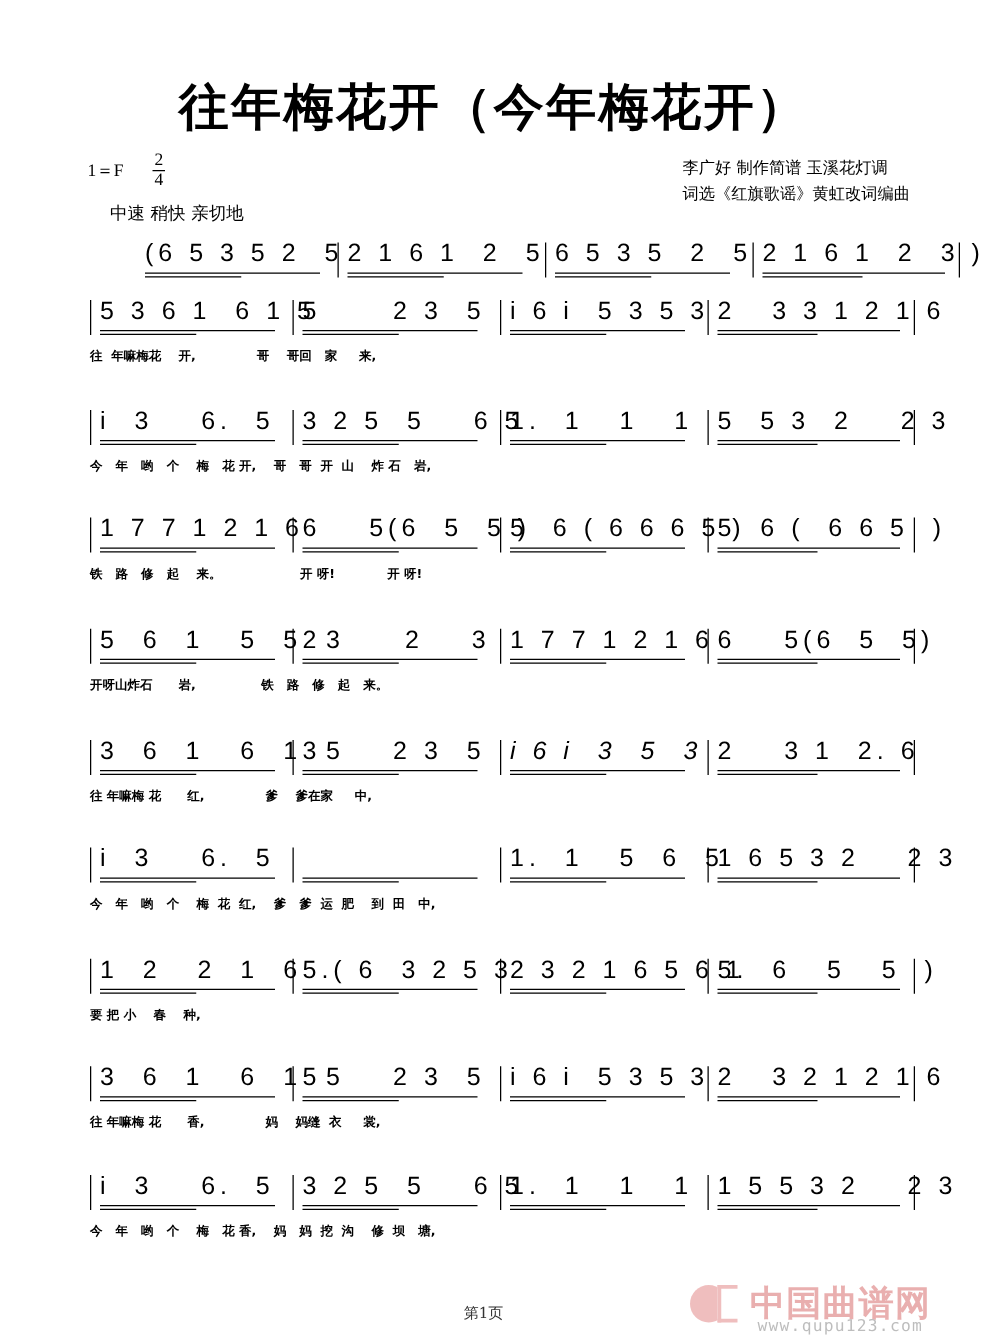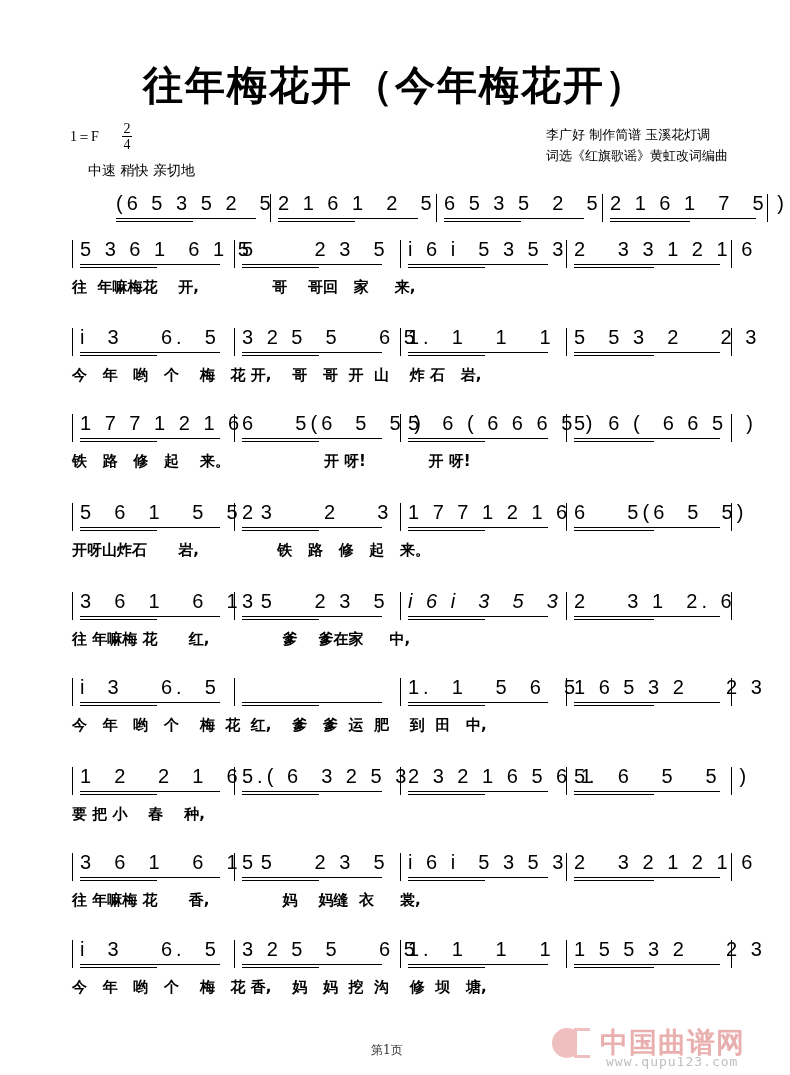--- a/index.html
+++ b/index.html
@@ -8,21 +8,21 @@
   .key{position:absolute;left:70px;top:128px;font-size:14px;font-family:"Liberation Serif",serif;}
   .tsig{position:absolute;left:122px;top:121px;font-family:"Liberation Serif",serif;font-size:14px;text-align:center;line-height:15px;}
   .tsig .line{border-top:1px solid #000;width:10px;margin:0 auto;}
   .credits{position:absolute;right:62px;top:124px;font-size:13px;line-height:21px;text-align:left;font-family:"DejaVu Serif",serif;}
   .tempo{position:absolute;left:88px;top:162px;font-size:14px;}
   .system{position:absolute;left:72px;width:660px;height:70px;}
   .measure{position:absolute;top:0;height:40px;}
   .bar{position:absolute;top:6px;width:1px;height:28px;background:#000;}
   .notes{position:absolute;top:4px;font-family:"Liberation Sans",sans-serif;font-size:20px;letter-spacing:4px;white-space:pre;font-weight:normal;}
   .ul{position:absolute;height:0;border-top:1.3px solid #000;}
-  .lyrics{position:absolute;top:44px;left:0;font-size:15px;font-weight:bold;white-space:pre;letter-spacing:0px;font-family:"DejaVu Sans",sans-serif;}
+  .lyrics{position:absolute;top:44px;left:0;font-size:10px;font-weight:bold;white-space:pre;letter-spacing:0px;font-family:"DejaVu Sans",sans-serif;}
   .footer{position:absolute;left:371px;top:1042px;font-size:12px;color:#333;font-family:"DejaVu Serif",serif;}
   .wm{position:absolute;right:8px;top:1024px;width:230px;height:46px;opacity:.55;}
   .wm .logo-c{position:absolute;left:0;top:4px;width:30px;height:30px;border-radius:50%;background:#e38a8a;}
   .wm .logo-e{position:absolute;left:22px;top:4px;width:16px;height:30px;border:3px solid #e38a8a;border-right:none;box-sizing:border-box;background:#fff;}
   .wm .wm-text{position:absolute;left:48px;top:0;font-size:28px;font-weight:bold;color:#d86f6f;letter-spacing:1px;font-family:"DejaVu Serif",serif;}
   .wm .wm-url{position:absolute;left:54px;top:30px;font-size:13px;color:#888;letter-spacing:1px;font-family:"DejaVu Sans Mono",monospace;}
 </style>
 </head>
 <body>
 
@@ -53,21 +53,21 @@
         <div class="ul" style="left: 8px; width: 77px; top: 33px;"></div>
         <div class="bar" style="left: 0px;"></div>
       </div>
       <div class="measure" style="left: 328px; width: 160px;">
         <div class="notes" style="left: 8px;">6 5 3 5  2  5</div>
         <div class="ul" style="left: 8px; width: 140px; top: 30px;"></div>
         <div class="ul" style="left: 8px; width: 77px; top: 33px;"></div>
         <div class="bar" style="left: 0px;"></div>
       </div>
       <div class="measure" style="left: 494px; width: 166px;">
-        <div class="notes" style="left: 8px;">2 1 6 1  7  5 )</div>
+        <div class="notes" style="left: 8px;">2 1 6 1  2  3 )</div>
         <div class="ul" style="left: 8px; width: 146px; top: 30px;"></div>
         <div class="ul" style="left: 8px; width: 80px; top: 33px;"></div>
         <div class="bar" style="left: 0px;"></div>
         <div class="bar" style="left: 165px;"></div>
       </div>
       <div class="lyrics"></div>
     </div>
     <div class="system" style="top: 234px;">
       <div class="measure" style="left: 0px; width: 160px;">
         <div class="notes" style="left: 8px;">5 3 6 1  6 1 5</div>

